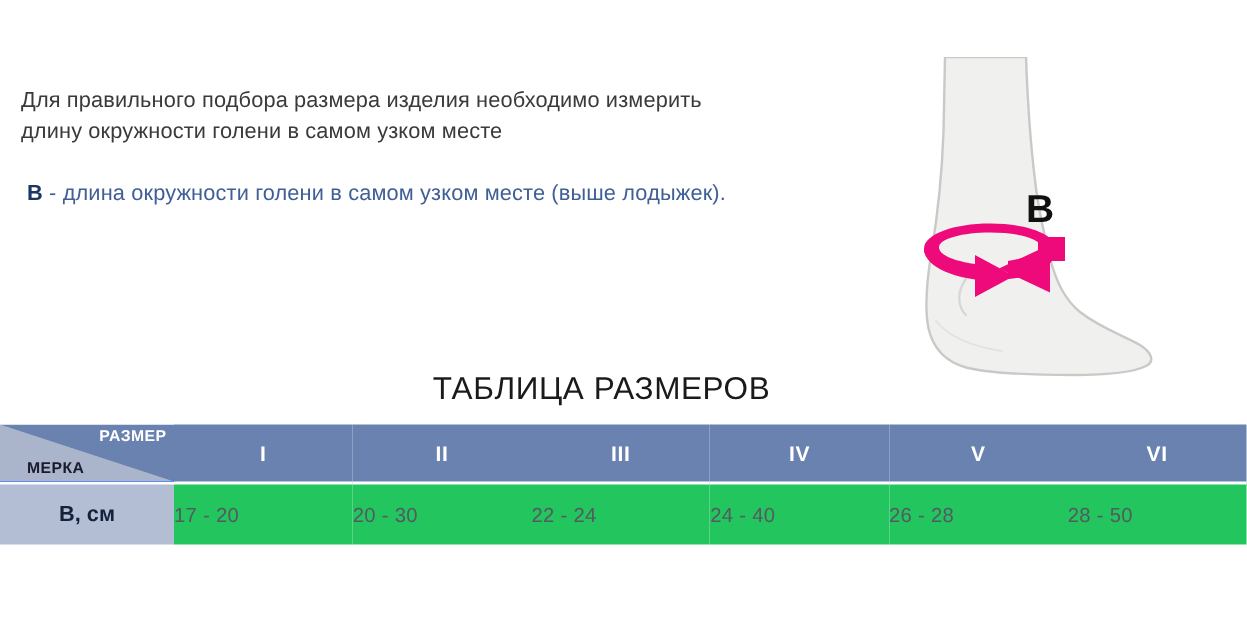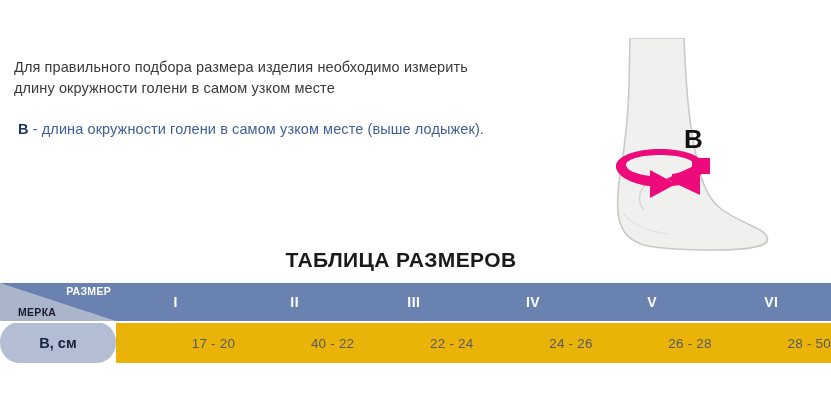--- a/index.html
+++ b/index.html
@@ -71,21 +71,21 @@
   }
 
   
   .table-title {
     position: absolute;
     left: 0;
     top: 248px;
     width: 802px;
     text-align: center;
     font-size: 21px;
-    font-weight: bold;
+    font-weight: normal;
     color: #1a1a1a;
     letter-spacing: 0.4px;
   }
 
   
   .size-table {
     position: absolute;
     left: 0;
     top: 283px;
     width: 831px;
@@ -150,29 +150,28 @@
   .row-label {
     width: 116px;
     height: 40px;
     background: #b3bed4;
     color: #14213d;
     font-size: 14.5px;
     font-weight: bold;
     text-align: center;
     vertical-align: middle;
     border-top: 2px solid #ffffff;
-    border-radius: 20px;
   }
 
   .data-cell {
     height: 40px;
-    background: #eab308;
+    background: #22c55e;
     color: #555a60;
     font-size: 13.5px;
-    text-align: right;
+    text-align: left;
     vertical-align: middle;
     border-top: 2px solid #ffffff;
     letter-spacing: 0.2px;
   }
 </style>
 </head>
 <body>
 
 <div class="page">
 
@@ -226,22 +225,22 @@
         <th class="col-head">III</th>
         <th class="col-head">IV</th>
         <th class="col-head">V</th>
         <th class="col-head">VI</th>
       </tr>
     </thead>
     <tbody>
       <tr>
         <td class="row-label">В, см</td>
         <td class="data-cell">17 - 20</td>
-        <td class="data-cell">40 - 22</td>
+        <td class="data-cell">20 - 30</td>
         <td class="data-cell">22 - 24</td>
-        <td class="data-cell">24 - 26</td>
+        <td class="data-cell">24 - 40</td>
         <td class="data-cell">26 - 28</td>
         <td class="data-cell">28 - 50</td>
       </tr>
     </tbody>
   </table>
 
 </div>
 
 </body></html>

